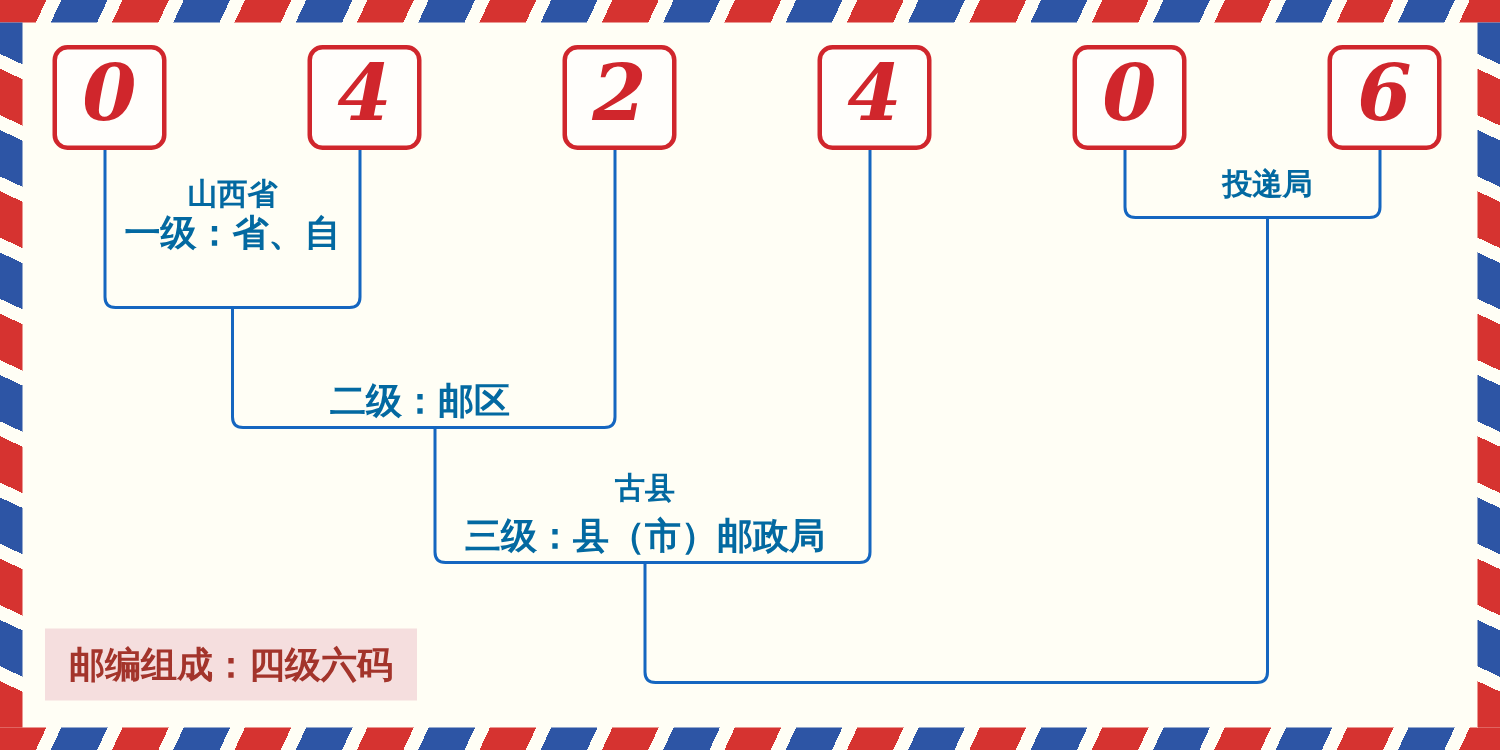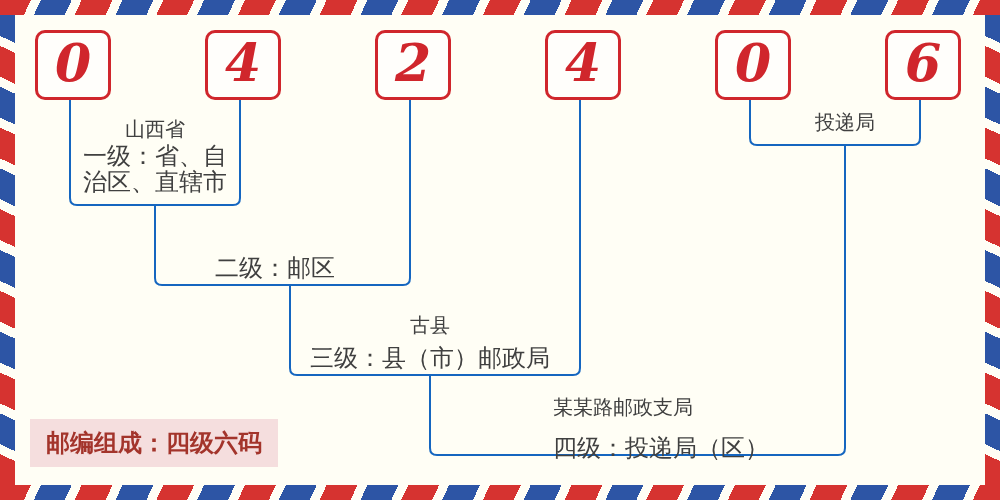--- a/index.html
+++ b/index.html
@@ -22,25 +22,25 @@
     border:3px solid #d0262c;border-radius:10px;display:flex;align-items:center;justify-content:center;z-index:2;}
   .digit-box .digit{font-family:"DejaVu Serif","Liberation Serif",serif;font-style:italic;font-weight:bold;
     font-size:52px;color:#d0262c;line-height:1;transform:translateY(-2px);}
   .d1{left:35px}.d2{left:205px}.d3{left:375px}.d4{left:545px}.d5{left:715px}.d6{left:885px}
 
   
   .connectors{position:absolute;left:0;top:0;width:1000px;height:500px;z-index:1;}
   .connectors path{fill:none;stroke:#1566c0;stroke-width:2;}
 
   
-  .lbl{position:absolute;color:#404040;font-weight:normal;z-index:3;text-align:center;}
+  .lbl{position:absolute;color:#0369a1;font-weight:bold;z-index:3;text-align:center;}
   .lbl .big{font-size:20px;display:block;}
   .lbl .sub{font-size:24px;display:block;line-height:26px;}
   .province{left:75px;top:116px;width:160px;}
-  .level2{left:210px;top:255px;width:130px;text-align:center;}
+  .level2{left:210px;top:255px;width:130px;text-align:right;}
   .county{left:310px;top:312px;width:240px;}
   .county .big{margin-bottom:6px;}
   .delivery{left:765px;top:109px;width:160px;}
   .branch{left:553px;top:394px;width:220px;text-align:left;}
   .branch .big{margin-bottom:14px;}
 
   
   .footer-note{position:absolute;left:30px;top:419px;background:#f5dede;color:#a3342b;
     font-size:24px;font-weight:bold;padding:8px 16px;z-index:3;}
 </style>
@@ -77,36 +77,31 @@
   <div class="digit-box d5">
     <span class="digit">0</span>
   </div>
   <div class="digit-box d6">
     <span class="digit">6</span>
   </div>
 
   <div class="lbl province">
     <span class="big">山西省</span>
     <span class="sub">一级：省、自</span>
-    <span class="sub">治区、直辖市</span>
   </div>
 
   <div class="lbl level2">
     <span class="sub">二级：邮区</span>
   </div>
 
   <div class="lbl county">
     <span class="big">古县</span>
     <span class="sub">三级：县（市）邮政局</span>
   </div>
 
   <div class="lbl delivery">
     <span class="big">投递局</span>
   </div>
 
-  <div class="lbl branch">
-    <span class="big">某某路邮政支局</span>
-    <span class="sub">四级：投递局（区）</span>
-  </div>
 
   <div class="footer-note">邮编组成：四级六码</div>
 
 </div>
 
 </body></html>

